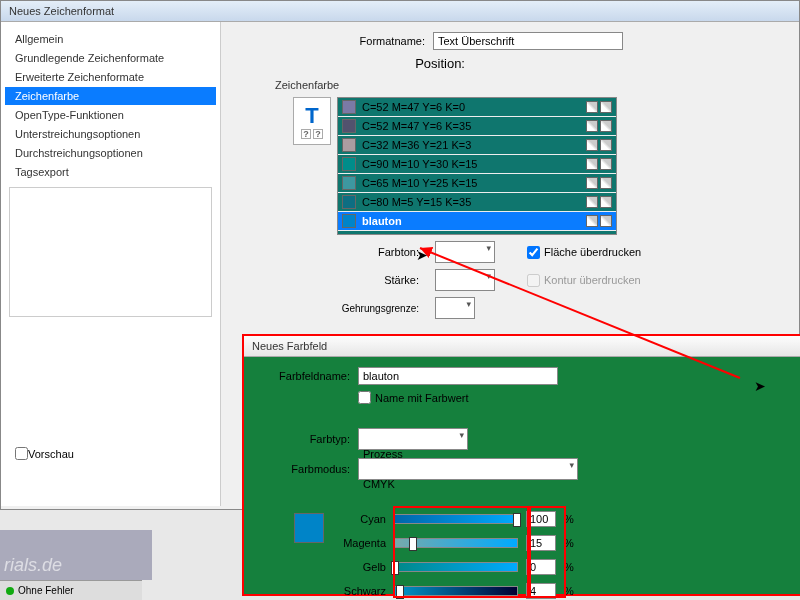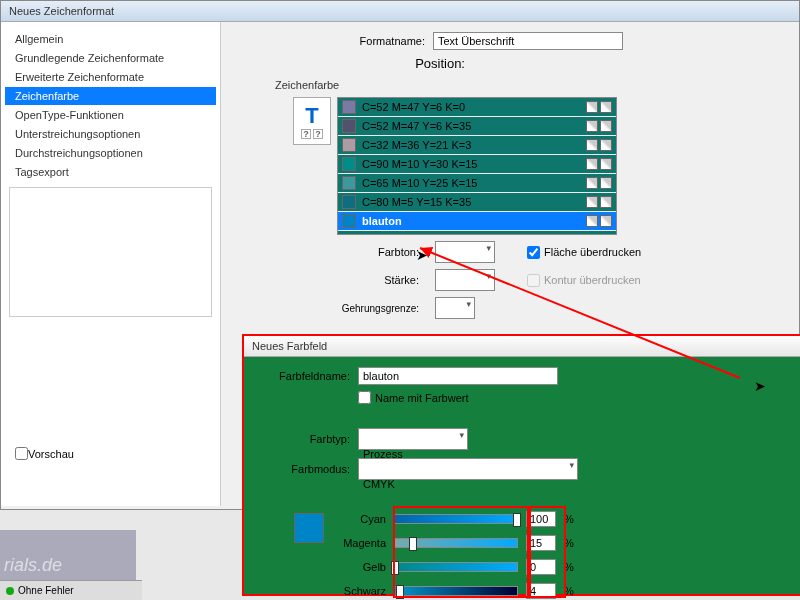--- a/index.html
+++ b/index.html
@@ -49,21 +49,21 @@
 .slider-track.blk { background: linear-gradient(to right,#09c,#003); }
 .slider-thumb { position: absolute; top: -2px; width: 8px; height: 14px; background: #fff; border: 1px solid #333; transform: translateX(-50%); }
 .slider-val { width: 30px; border: 1px solid #888; padding: 1px 3px; font-size: 11px; }
 .pct { font-size: 11px; }
 .big-swatch { position: absolute; left: 50px; top: 156px; width: 30px; height: 30px; background: #0084c8; border: 1px solid #666; }
 .slider-box { position: absolute; border: 2px solid red; left: 149px; top: 149px; width: 138px; height: 92px; pointer-events: none; }
 .val-box { position: absolute; border: 2px solid red; left: 283px; top: 149px; width: 39px; height: 92px; pointer-events: none; }
 .cursor { position: absolute; font-size: 14px; pointer-events: none; }
 .status-bar { position: absolute; left: 0; bottom: 0; width: 142px; height: 20px; background: #ddd; border-top: 1px solid #999; display: flex; align-items: center; padding: 0 6px; gap: 4px; font-size: 10px; }
 .status-dot { width: 8px; height: 8px; border-radius: 50%; }
-.watermark { position: absolute; left: 0; bottom: 20px; width: 136px; height: 50px; background: #aab; color: rgba(255,255,255,0.6); font-size: 18px; font-style: italic; display: flex; align-items: flex-end; padding: 4px; }
+.watermark { position: absolute; left: 0; bottom: 20px; width: 152px; height: 50px; background: #aab; color: rgba(255,255,255,0.6); font-size: 18px; font-style: italic; display: flex; align-items: flex-end; padding: 4px; }
 .arrow-line { position: absolute; pointer-events: none; }
 </style>
 </head>
 <body>
 
 <div class="window main-window">
   <div class="titlebar">Neues Zeichenformat</div>
   <div class="main-body">
     <div class="sidebar">
       <div class="side-item">Allgemein</div>

